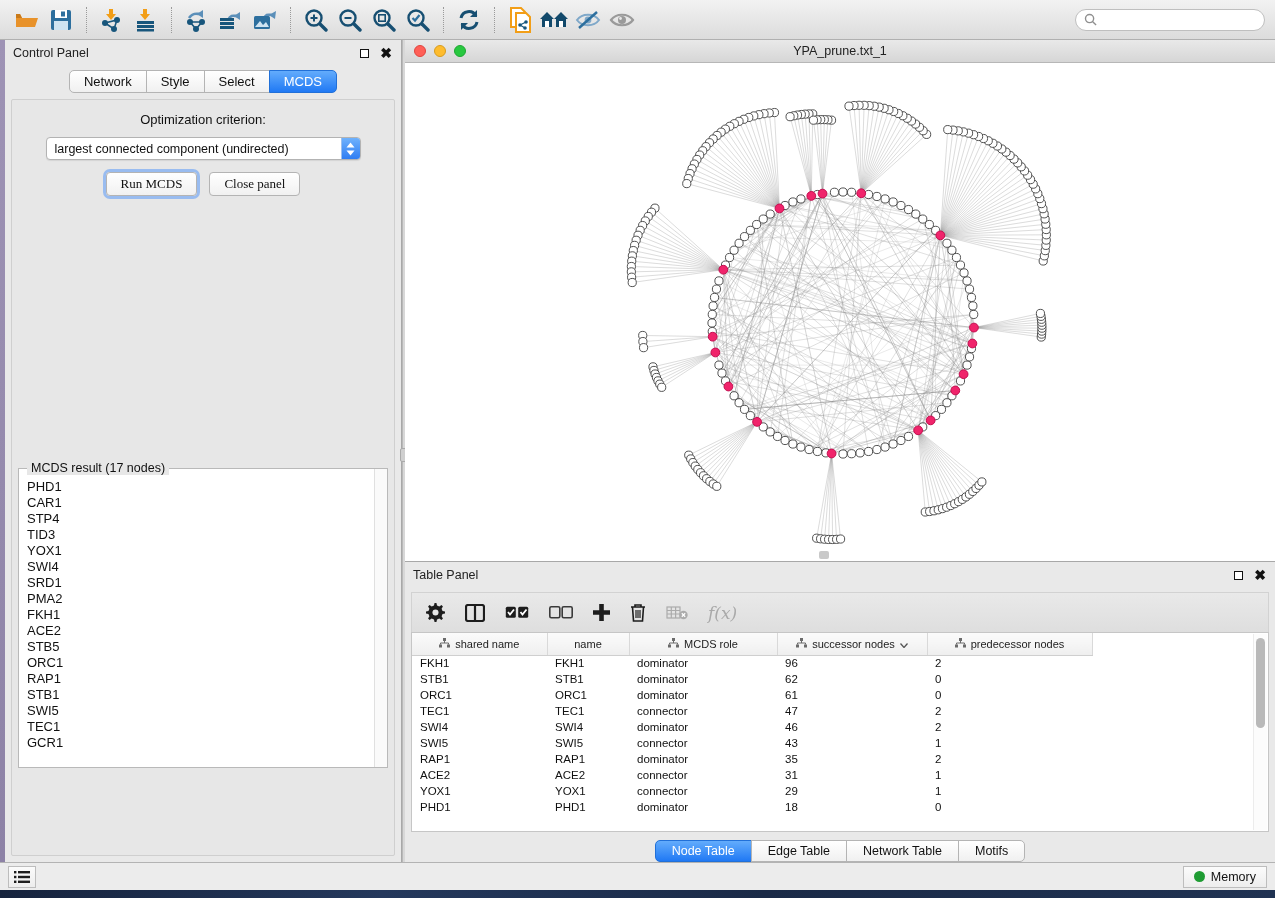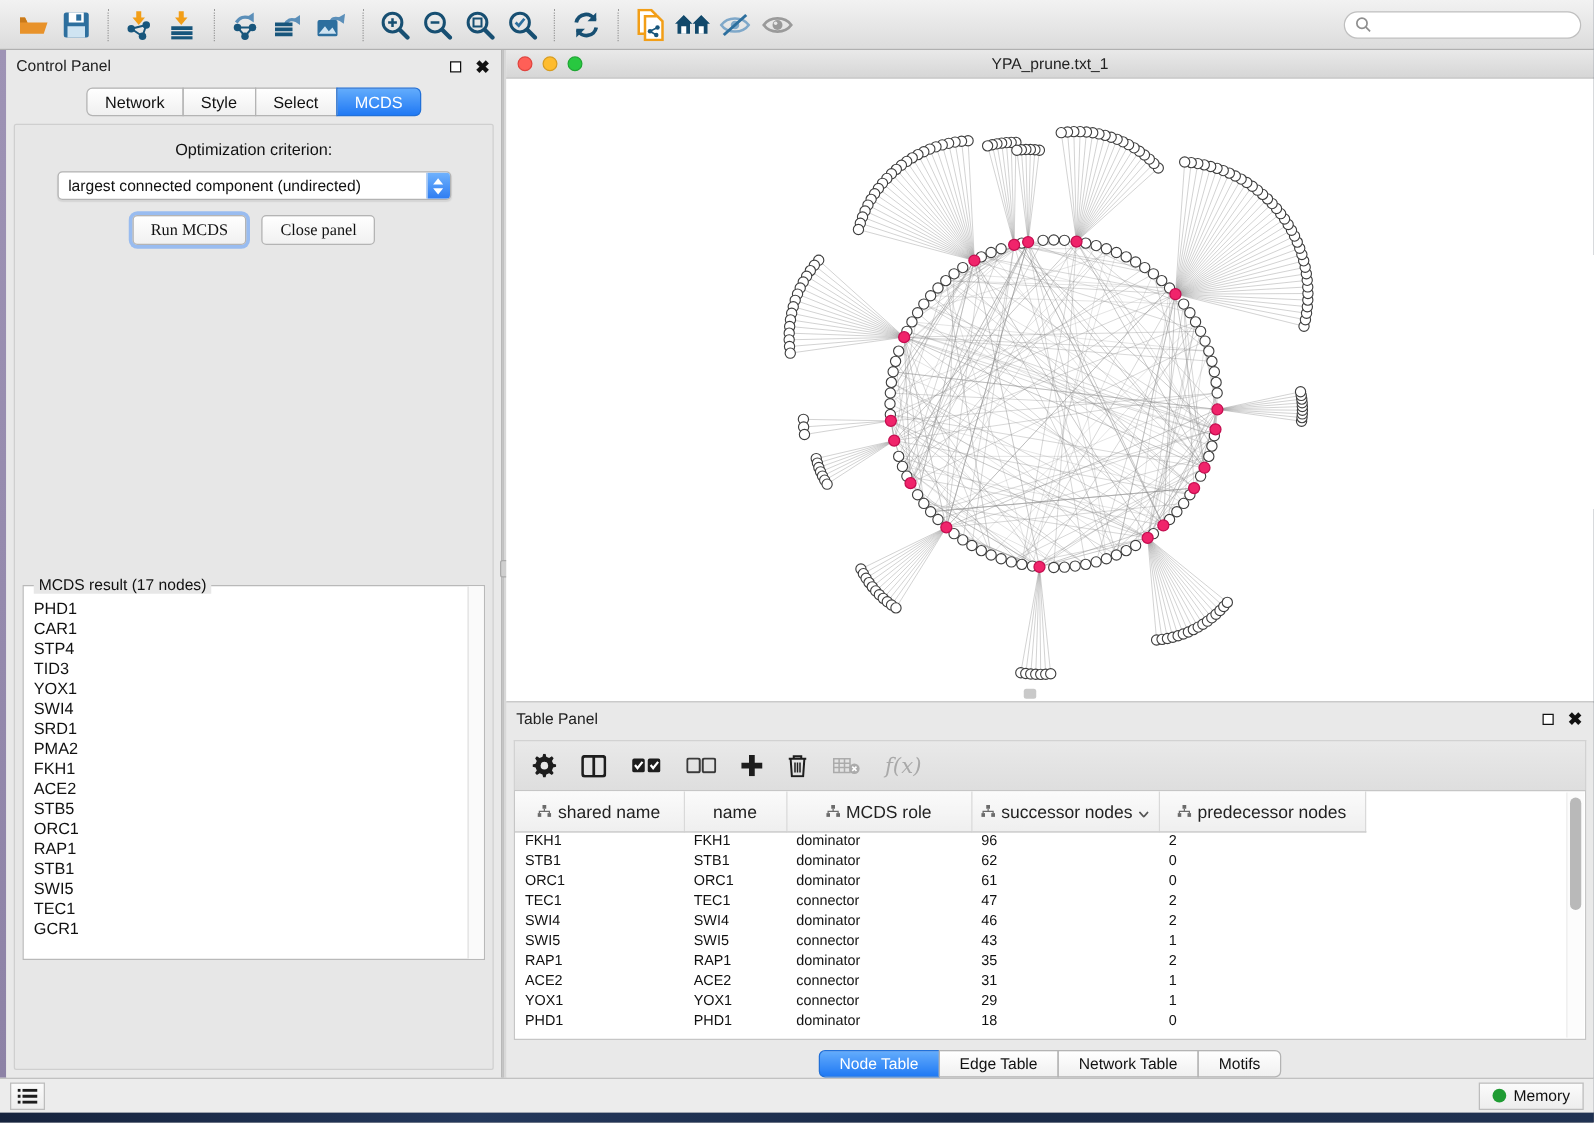--- a/index.html
+++ b/index.html
@@ -79,21 +79,21 @@
   
   .table-panel { flex:1; background:#e9e9e9; display:flex; flex-direction:column; min-height:0; }
   .tp-toolbar { height:40px; flex:0 0 40px; background:linear-gradient(#e9e9e9,#dedede); border-bottom:1px solid #c6c6c6;
                 display:flex; align-items:center; padding:12px 14px; gap:20px; margin:4px 6px 0 6px; border:1px solid #d2d2d2; border-bottom:none; }
   .tp-icon { display:flex; align-items:center; justify-content:center; }
   .fx { font-family:"DejaVu Serif", serif; font-style:italic; font-size:17px; color:#a9a9a9; }
   .tp-tablewrap { flex:1; margin:0 6px; background:#fff; border:1px solid #c6c6c6; display:flex; min-height:0; position:relative; overflow:hidden; }
   .tbl { flex:1; min-width:0; }
   table { border-collapse:collapse; table-layout:fixed; width:680px; }
   th { background:linear-gradient(#fbfbfb,#efefef); border-right:1px solid #d9d9d9; border-bottom:1px solid #cfcfcf;
-       font-size:14px; font-weight:normal; color:#222; height:32px; padding:0 4px; white-space:nowrap; }
+       font-size:11px; font-weight:normal; color:#222; height:22px; padding:0 4px; white-space:nowrap; }
   th .th-inner { display:flex; align-items:center; justify-content:center; gap:5px; }
   td { font-size:11.5px; color:#111; height:16px; padding:0 8px; white-space:nowrap; }
   td.num { text-align:left; }
   .tp-vscroll { position:absolute; right:1px; top:1px; bottom:1px; width:14px; background:#fcfcfc; border-left:1px solid #ececec; }
   .tp-vscroll .thumb { position:absolute; top:4px; left:2px; width:9px; height:90px; background:#b9b9b9; border-radius:5px; }
 
   .tp-tabs { height:30px; flex:0 0 30px; display:flex; align-items:flex-end; justify-content:center; }
   .tp-tabs .seg-tab { font-size:12.5px; padding:3px 16px; }
 
   

